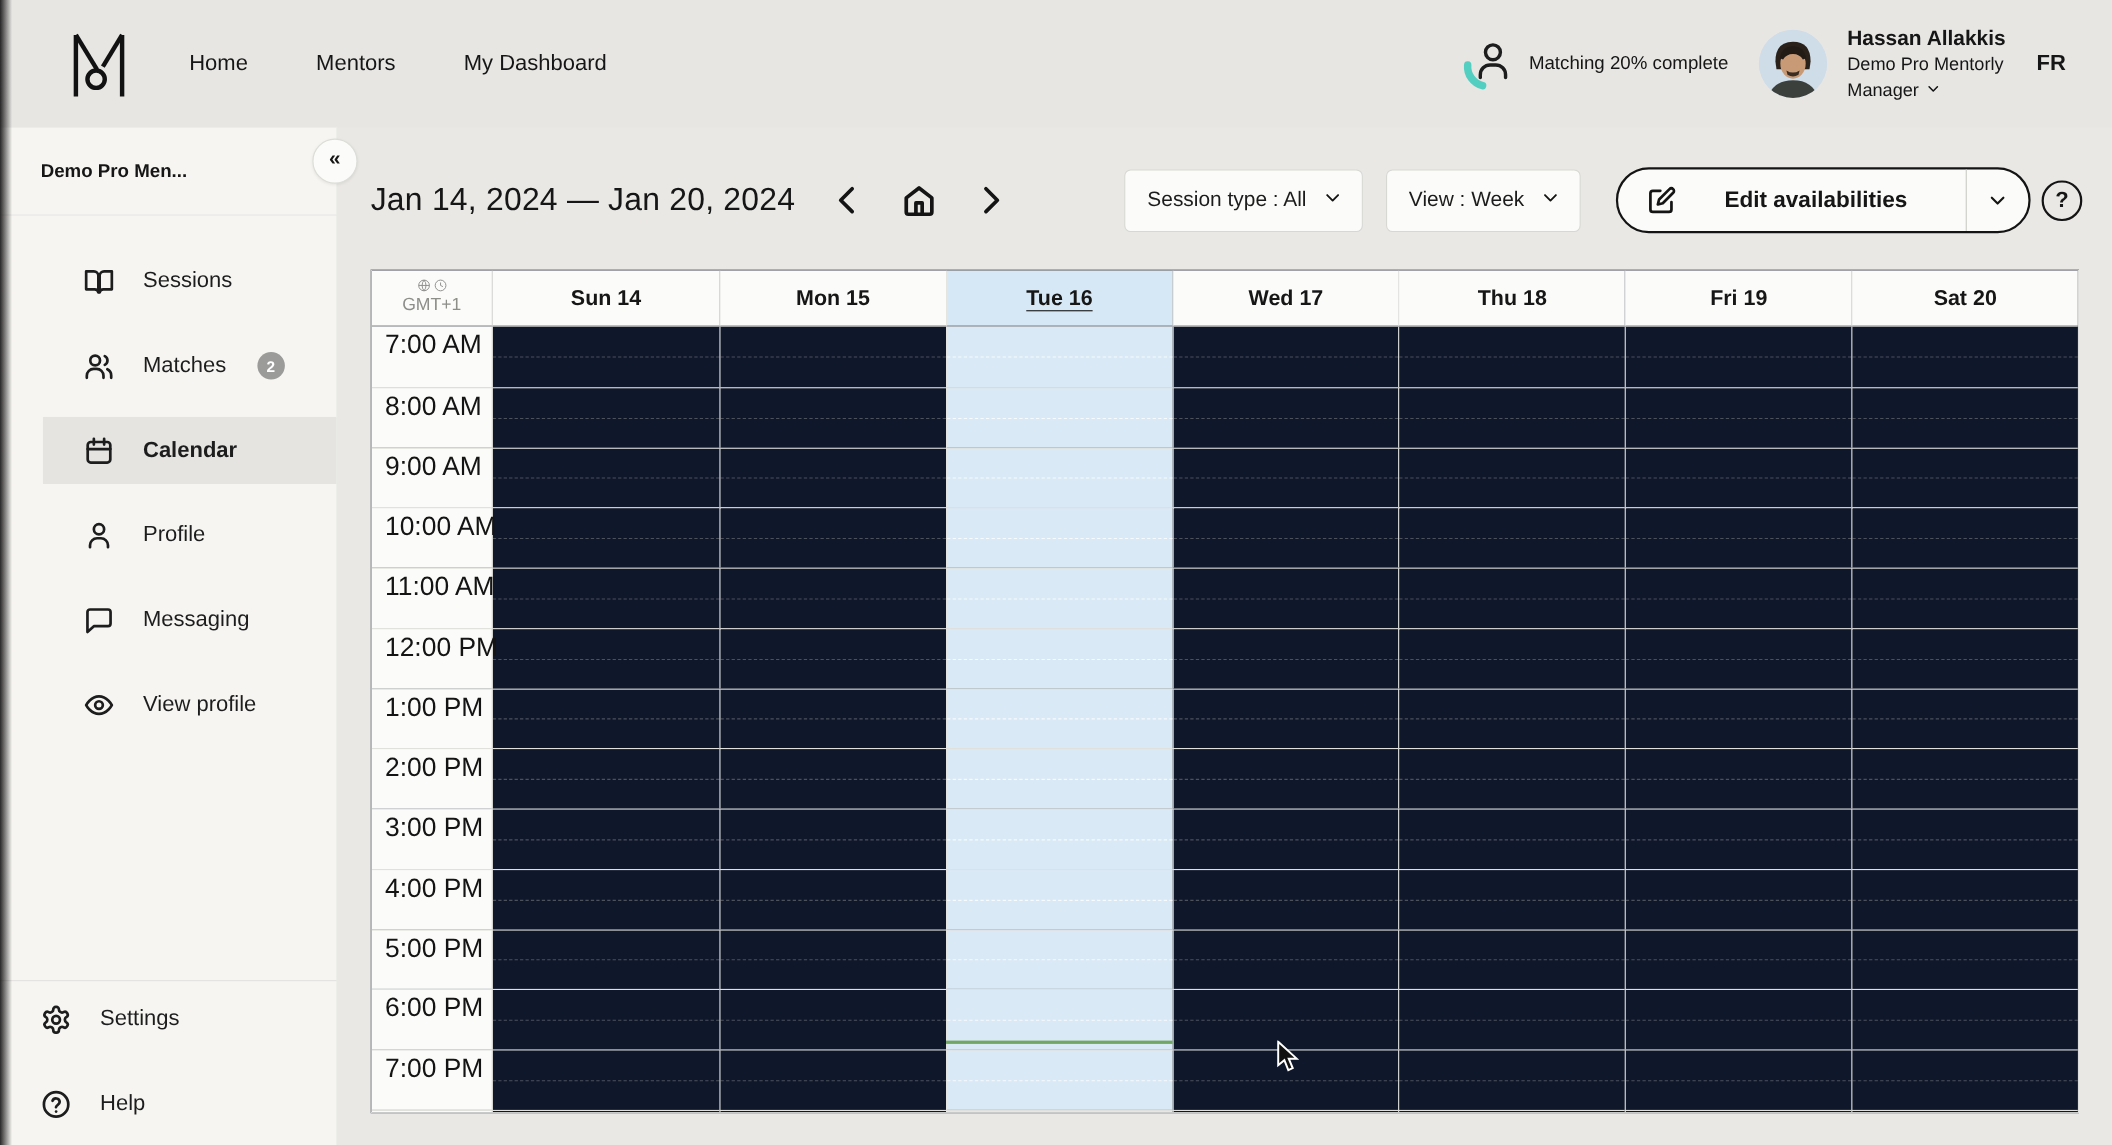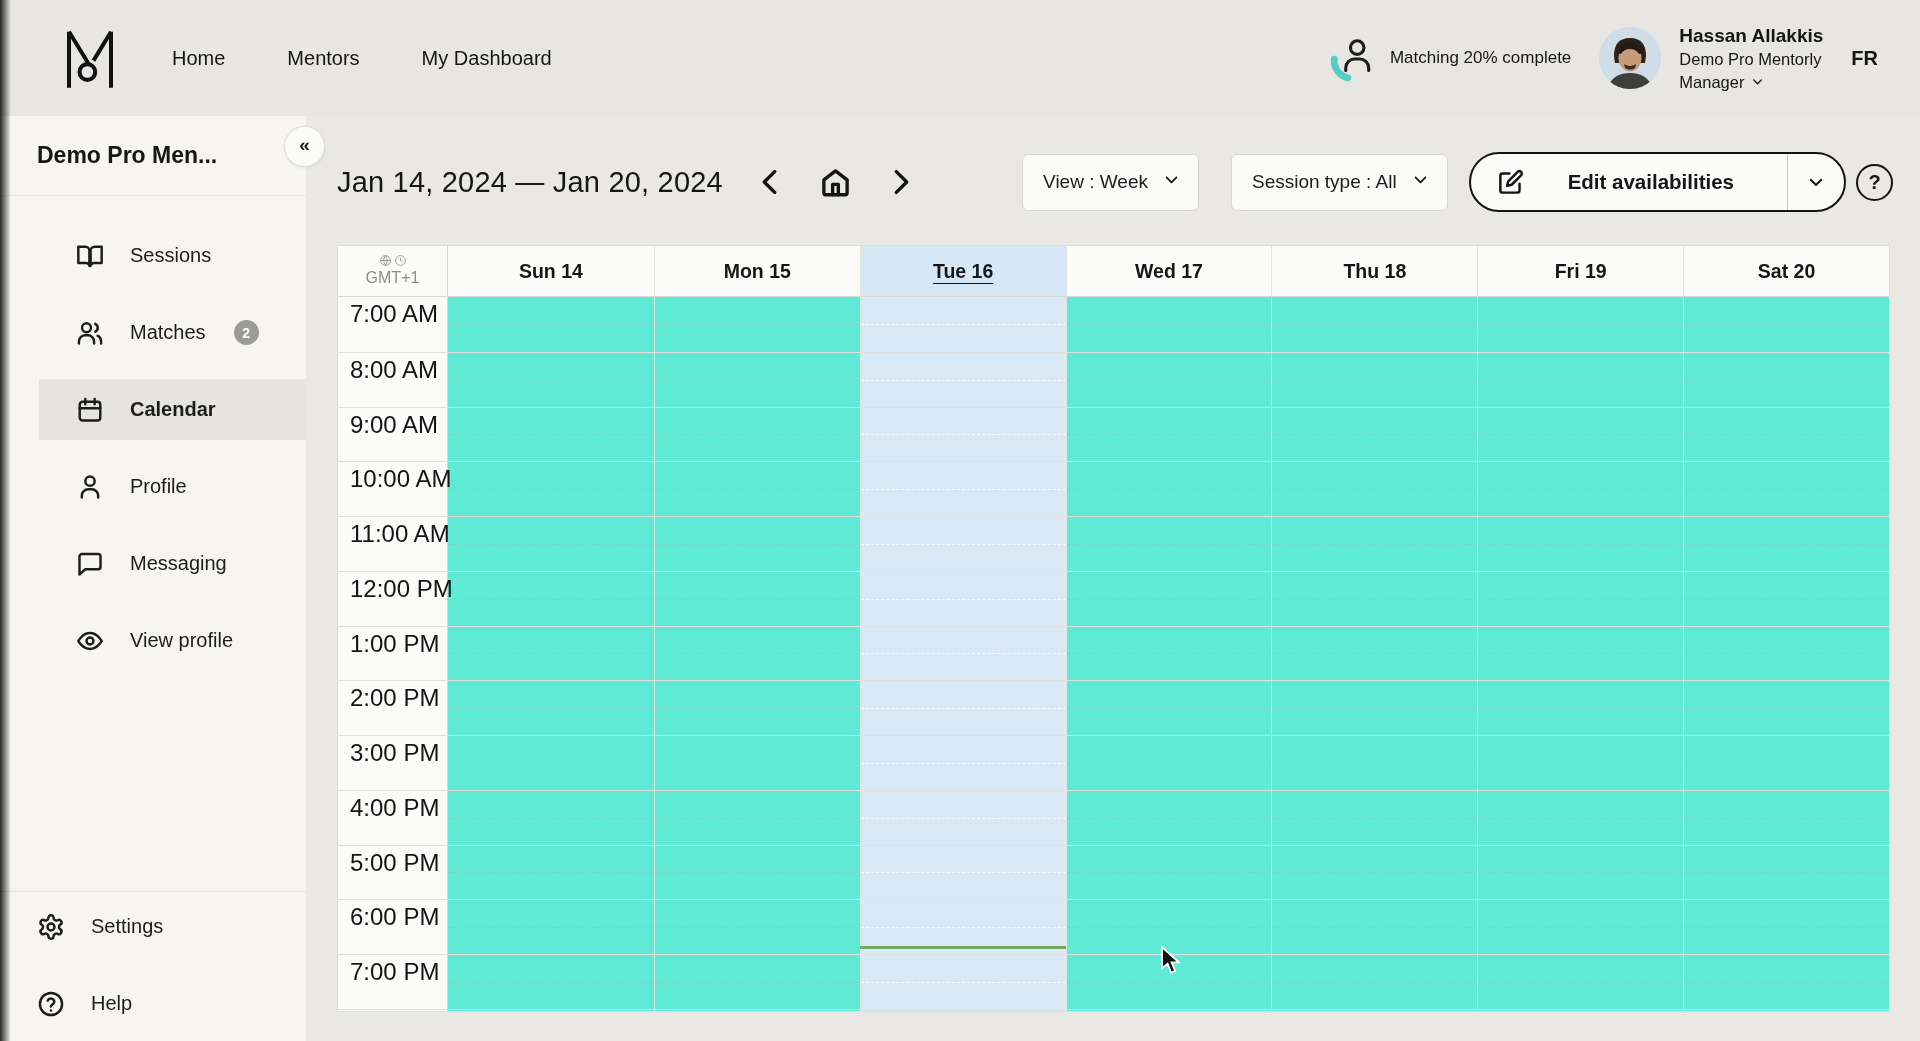--- a/index.html
+++ b/index.html
@@ -24,21 +24,21 @@
   #avatar svg{width:62px;height:62px;display:block;}
   #user-text{line-height:1.25;}
   #user-name{font-size:19px;font-weight:800;}
   #user-org{font-size:16.5px;margin-top:2px;}
   #user-role{font-size:16.5px;margin-top:2px;display:flex;align-items:center;gap:7px;}
   #user-role svg{width:13px;height:13px;}
   #lang{font-size:20px;font-weight:800;margin-left:28px;cursor:pointer;}
   
   #sidebar{position:absolute;left:0;top:116px;width:306px;bottom:0;background:#f6f5f2;}
   #sidebar-header{height:80px;display:flex;align-items:center;padding-left:37px;
-                  font-size:23px;font-weight:800;border-bottom:1px solid #e7e6e3;box-sizing:border-box;}
+                  font-size:17px;font-weight:800;border-bottom:1px solid #e7e6e3;box-sizing:border-box;}
   #sidebar-nav{margin-top:29px;padding-left:39px;}
   .side-item{display:flex;align-items:center;height:61px;padding-left:37px;gap:26px;
              margin-bottom:16px;font-size:20px;color:#1d1d1d;cursor:pointer;}
   .side-item.active{background:#e5e4e1;font-weight:700;}
   .s-icon{width:28px;height:28px;flex:0 0 auto;}
   .s-icon svg{width:28px;height:28px;display:block;stroke:#1d1d1d;stroke-width:2.1;fill:none;
               stroke-linecap:round;stroke-linejoin:round;}
   .badge{width:25px;height:25px;border-radius:50%;background:#9b9b9a;color:#fff;font-size:14px;
          font-weight:700;display:flex;align-items:center;justify-content:center;margin-left:2px;}
   #sidebar-footer{position:absolute;left:0;right:0;top:775px;border-top:1px solid #e3e2df;padding-top:4px;}
@@ -68,21 +68,21 @@
              stroke-width:2.2;stroke-linecap:round;stroke-linejoin:round;}
   #edit-pill .e-label{font-size:20.5px;font-weight:700;margin:0 24px 0 15px;white-space:nowrap;}
   #edit-pill .e-split{height:56px;width:56px;border-left:1px solid #c9c9c6;display:flex;
              align-items:center;justify-content:center;}
   #edit-pill .e-split svg{width:18px;height:18px;stroke:#141414;fill:none;stroke-width:2.6;
              stroke-linecap:round;stroke-linejoin:round;}
   #help-circle{width:37px;height:37px;border-radius:50%;border:2.5px solid #141414;margin-left:10px;
              display:flex;align-items:center;justify-content:center;font-size:20px;font-weight:700;
              cursor:pointer;box-sizing:border-box;}
   
-  #cal-grid{position:absolute;left:31px;top:129px;width:1553px;height:767px;background:#5eead4;
+  #cal-grid{position:absolute;left:31px;top:129px;width:1553px;height:767px;background:#0f172a;
             border:1px solid #dddddb;box-sizing:border-box;overflow:hidden;}
   #cal-head{display:grid;grid-template-columns:110px repeat(7,1fr);height:50px;
             border-bottom:1px solid #d8d8d5;}
   #tz-cell{border-right:1px solid #d6d6d3;display:flex;flex-direction:column;align-items:center;
            justify-content:center;color:#8d8d8a;font-size:16px;background:#fbfbf9;}
   #tz-cell .tz-icons{display:flex;gap:2px;align-items:center;height:14px;}
   #tz-cell svg{width:13px;height:13px;stroke:#8d8d8a;fill:none;stroke-width:1.6;}
   .day-head{border-left:1px solid #e4e4e1;display:flex;align-items:center;justify-content:center;
             font-size:19.5px;font-weight:700;background:#fbfbf9;cursor:pointer;}
   .day-head.c0{border-left:none;}
@@ -260,30 +260,30 @@
             <path d="M9.8 21.5 V13.5 h4.4 v8"></path>
           </svg>
         </span>
         <span class="rn-btn">
           <svg width="17" height="26" viewBox="0 0 12 20">
               <polyline points="2 2 10 10 2 18"></polyline>
             </svg>
         </span>
       </div>
       <div id="toolbar-right">
+        <div class="select-box" id="select-session">
+          <span>Session type : All</span>
+          <span>
+            <svg viewBox="0 0 24 24">
+                <polyline points="5 9 12 16 19 9"></polyline>
+              </svg>
+          </span>
+        </div>
         <div class="select-box" id="select-view">
           <span>View : Week</span>
-          <span>
-            <svg viewBox="0 0 24 24">
-                <polyline points="5 9 12 16 19 9"></polyline>
-              </svg>
-          </span>
-        </div>
-        <div class="select-box" id="select-session">
-          <span>Session type : All</span>
           <span>
             <svg viewBox="0 0 24 24">
                 <polyline points="5 9 12 16 19 9"></polyline>
               </svg>
           </span>
         </div>
         <div id="edit-pill">
           <span class="e-icon">
             <svg viewBox="0 0 24 24">
               <path d="M11 4 H5 a2 2 0 0 0 -2 2 v13 a2 2 0 0 0 2 2 h13 a2 2 0 0 0 2 -2 v-6"></path>

